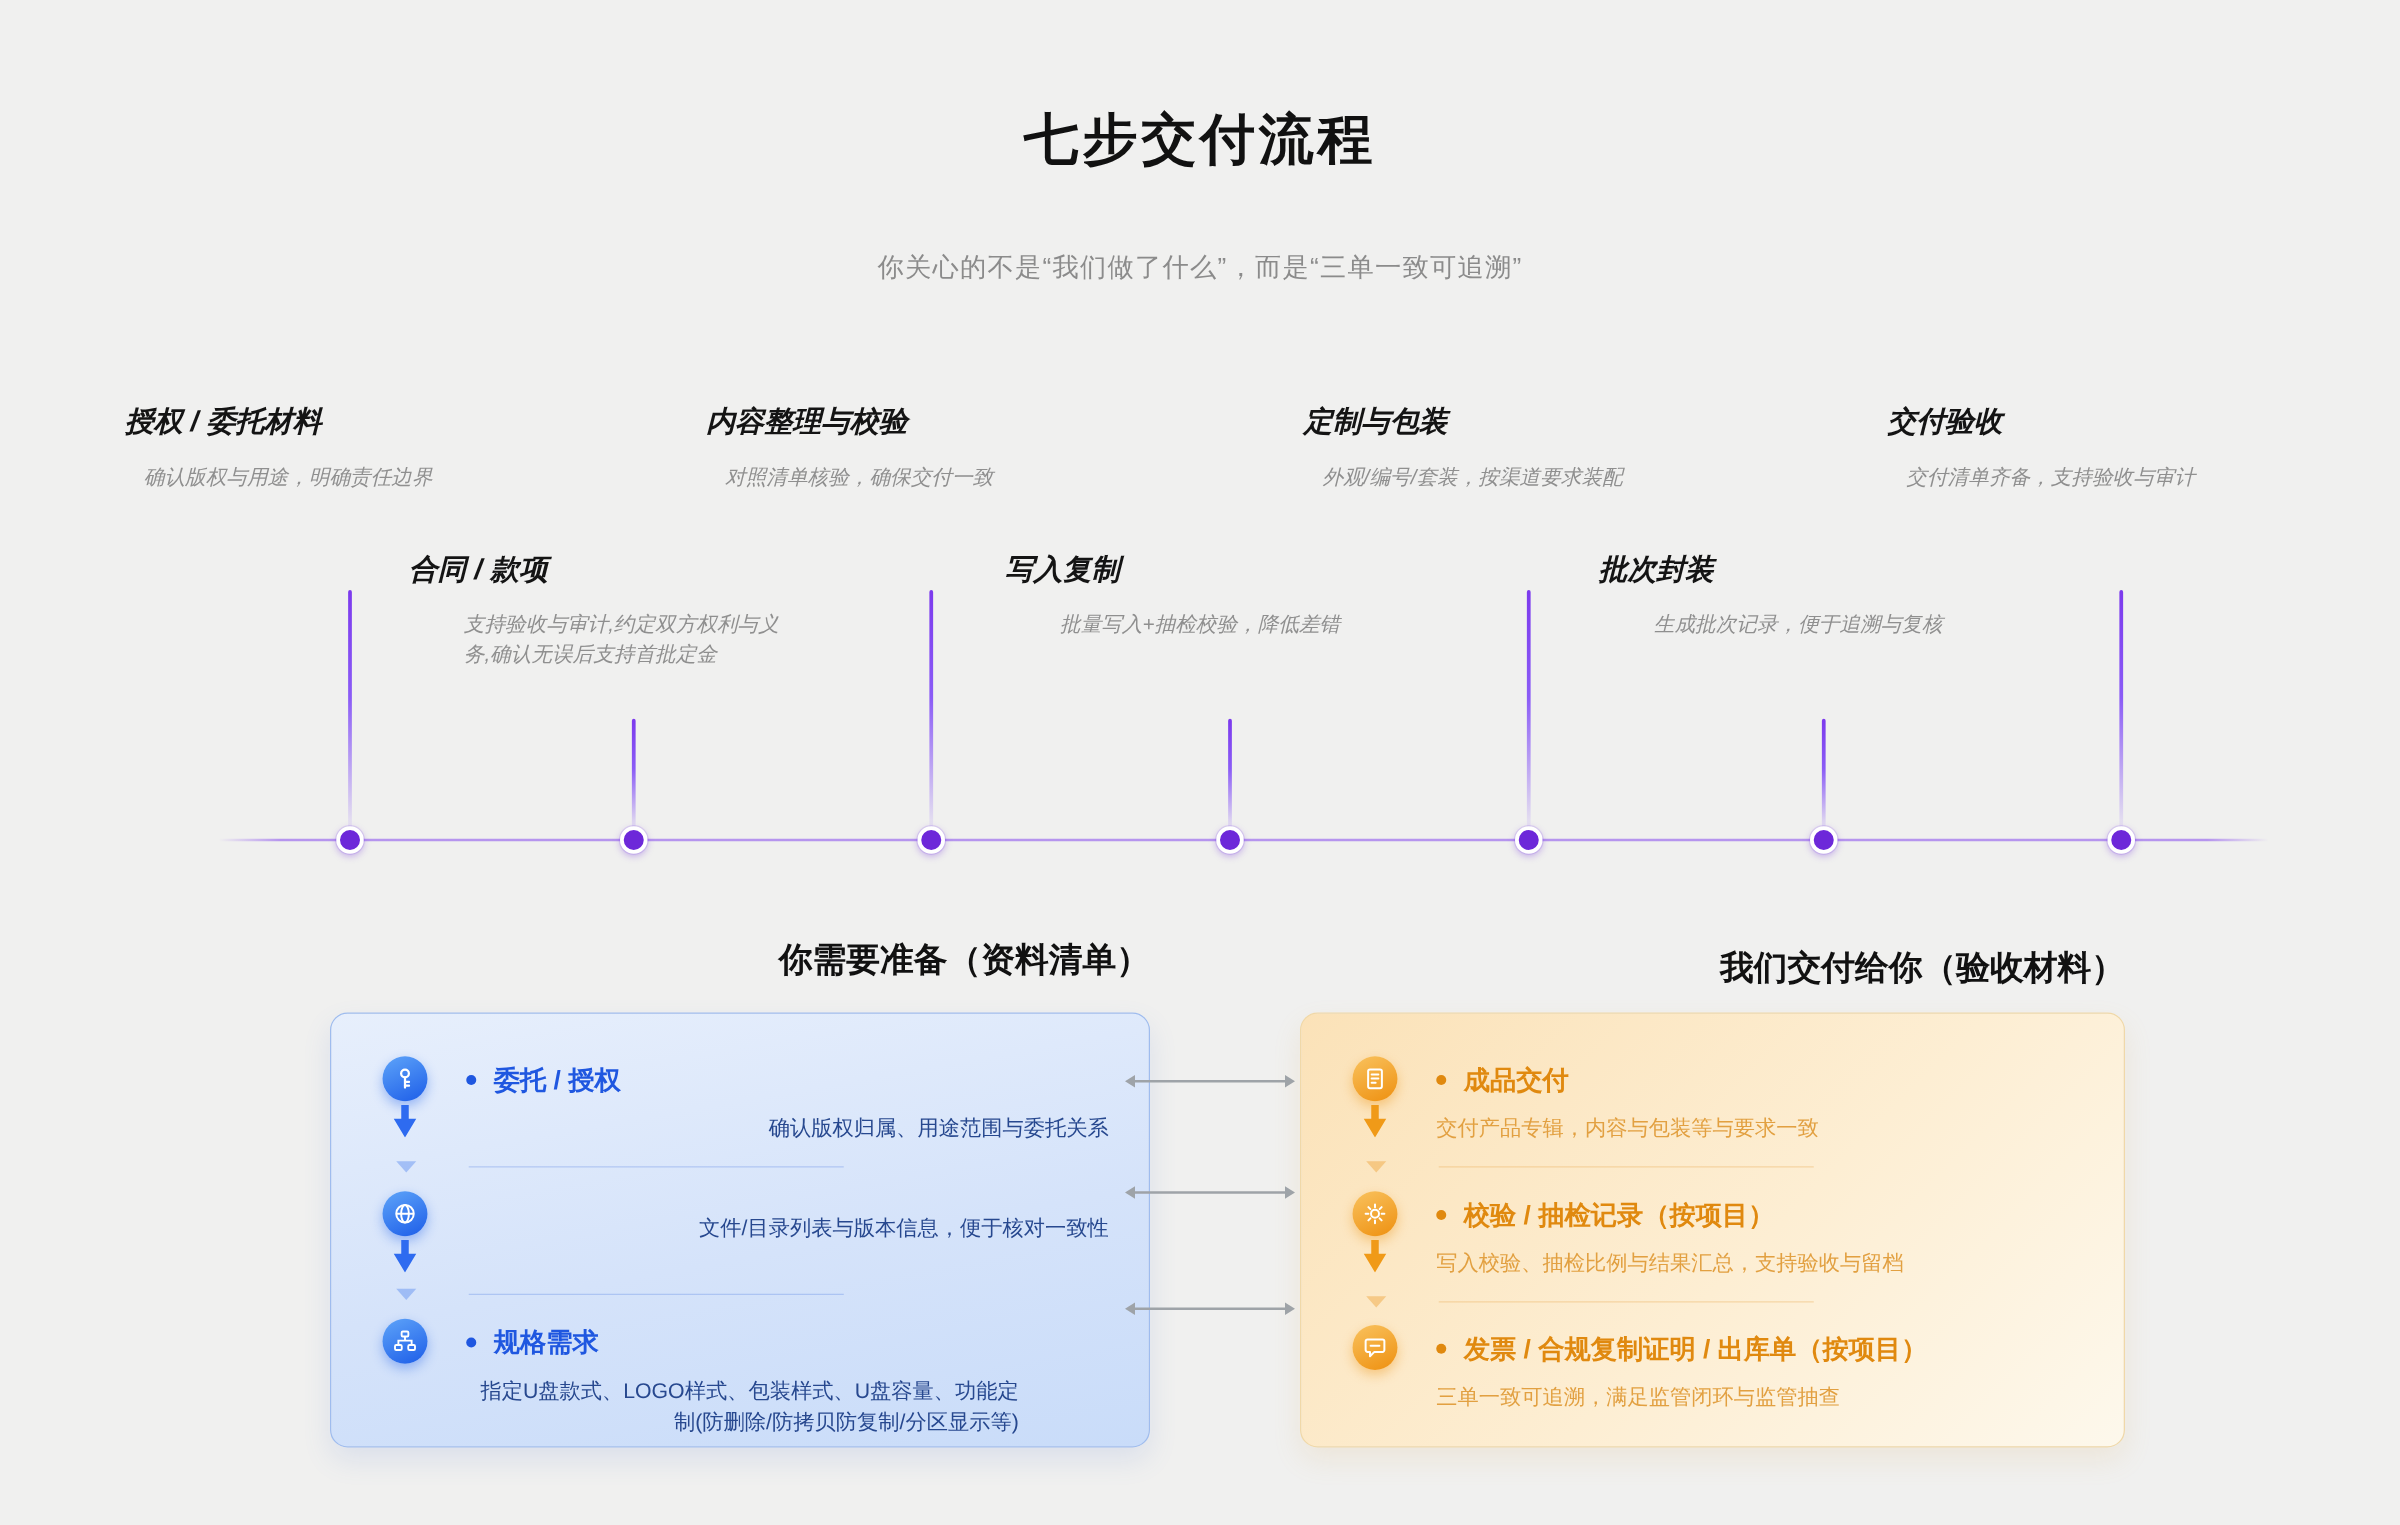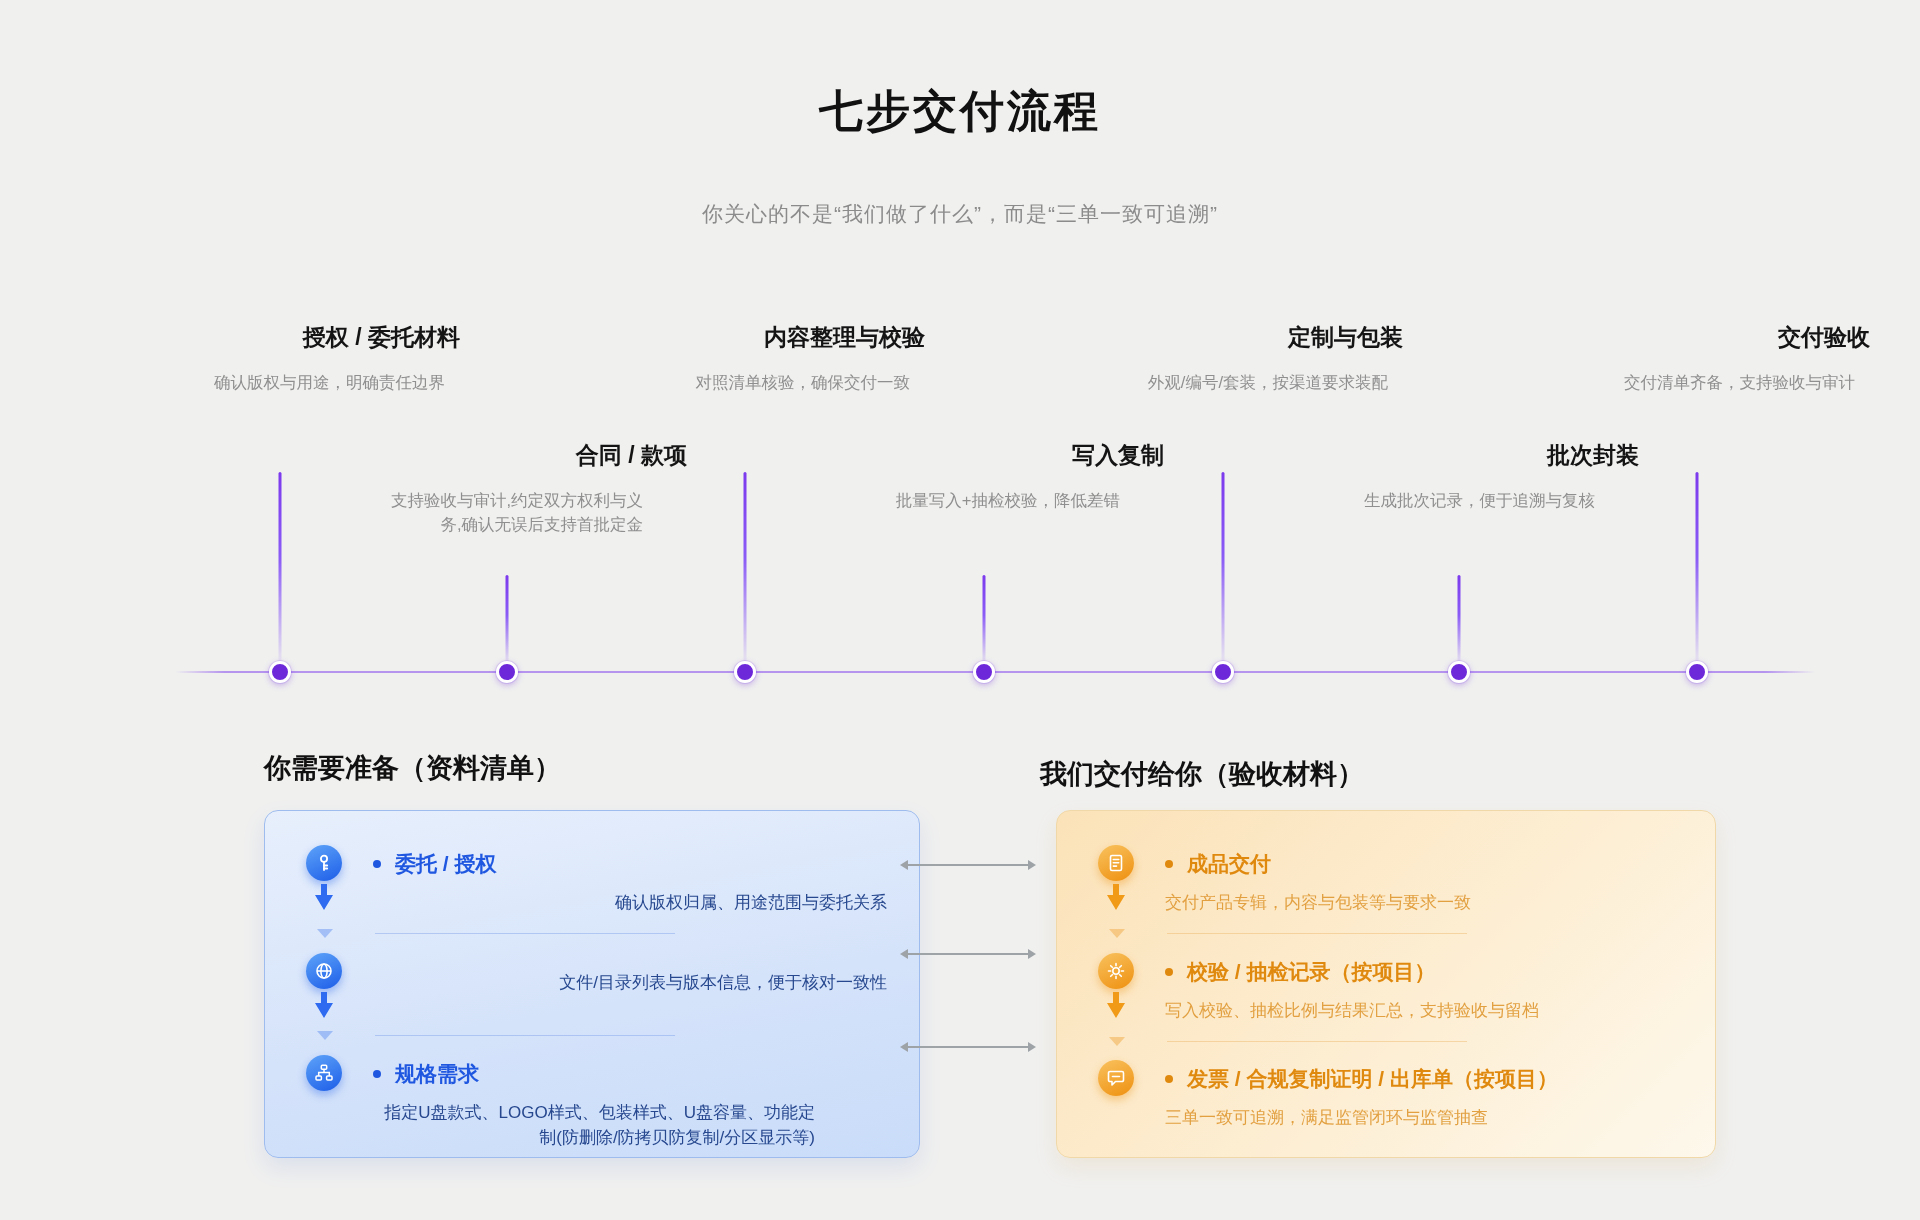--- a/index.html
+++ b/index.html
@@ -17,58 +17,57 @@
   }
   .page-subtitle{
     position:absolute;top:200px;left:0;width:100%;
     text-align:center;font-size:21px;color:#8b8b8b;letter-spacing:1px;
   }
   
   .timeline-line{
     position:absolute;top:671px;left:175px;width:1640px;height:2px;
     background:linear-gradient(90deg,rgba(124,58,237,0) 0%,rgba(124,58,237,.5) 3%,rgba(124,58,237,.5) 97%,rgba(124,58,237,0) 100%);
   }
-  .step{position:absolute;width:360px;text-align:right;transform:translateX(-50%);}
+  .step{position:absolute;width:360px;text-align:left;transform:translateX(-50%);font-style:italic;}
   .step--top{top:322px;}
   .step--bottom{top:440px;}
   .step-title{font-size:23px;font-weight:700;color:#141414;}
   .step-desc{max-width:330px;margin:18px auto 0;font-size:16.5px;line-height:1.45;color:#8f8f8f;}
   .step--bottom .step-desc{max-width:272px;}
   .stem{
     position:absolute;width:3px;transform:translateX(-50%);border-radius:2px;
     background:linear-gradient(180deg,#7c3aed 0%,#8b5cf6 45%,rgba(139,92,246,.06) 100%);
   }
   .stem--long{top:472px;height:192px;}
   .stem--short{top:575px;height:89px;}
   .dot{
     position:absolute;top:661px;width:16px;height:16px;border-radius:50%;
     transform:translateX(-50%);
     background:#6d28d9;border:3px solid #ffffff;
     box-shadow:0 0 0 1px rgba(124,58,237,.15),0 2px 6px rgba(109,40,217,.35);
   }
   
-  .group-header{position:absolute;text-align:left;font-size:27px;font-weight:700;color:#111;}
+  .group-header{position:absolute;text-align:right;font-size:27px;font-weight:700;color:#111;}
   .group-header--left{top:750px;left:264px;width:656px;}
   .group-header--right{top:756px;left:1040px;width:660px;}
   .panel{
     position:absolute;top:810px;height:348px;border-radius:14px;box-sizing:border-box;
     padding:34px 32px 0 30px;
   }
   .panel--blue{
     left:264px;width:656px;
     background:linear-gradient(170deg,#e7effc 0%,#d5e3fa 55%,#c9dcf9 100%);
     border:1px solid #9fbcee;
     box-shadow:0 10px 22px rgba(90,130,210,.14);
   }
   .panel--orange{
     left:1040px;width:660px;
     background:linear-gradient(135deg,#fbe2b8 0%,#fdeed3 55%,#fdf8ec 100%);
     border:1px solid #f0d8a8;
     box-shadow:0 10px 22px rgba(220,170,90,.14);
-    margin-left:16px;
   }
   .item{display:flex;gap:20px;}
   .pin-col{flex:0 0 58px;display:flex;flex-direction:column;align-items:center;}
   .pin-circle{
     width:36px;height:36px;border-radius:50%;
     display:flex;align-items:center;justify-content:center;
   }
   .pin-circle--blue{background:linear-gradient(155deg,#5ea4f9 0%,#1d5de8 100%);box-shadow:0 4px 9px rgba(37,99,235,.4);}
   .pin-circle--orange{background:linear-gradient(155deg,#f9c25e 0%,#ee9010 100%);box-shadow:0 4px 9px rgba(238,144,16,.4);}
   .pin-arrow{margin-top:3px;}

